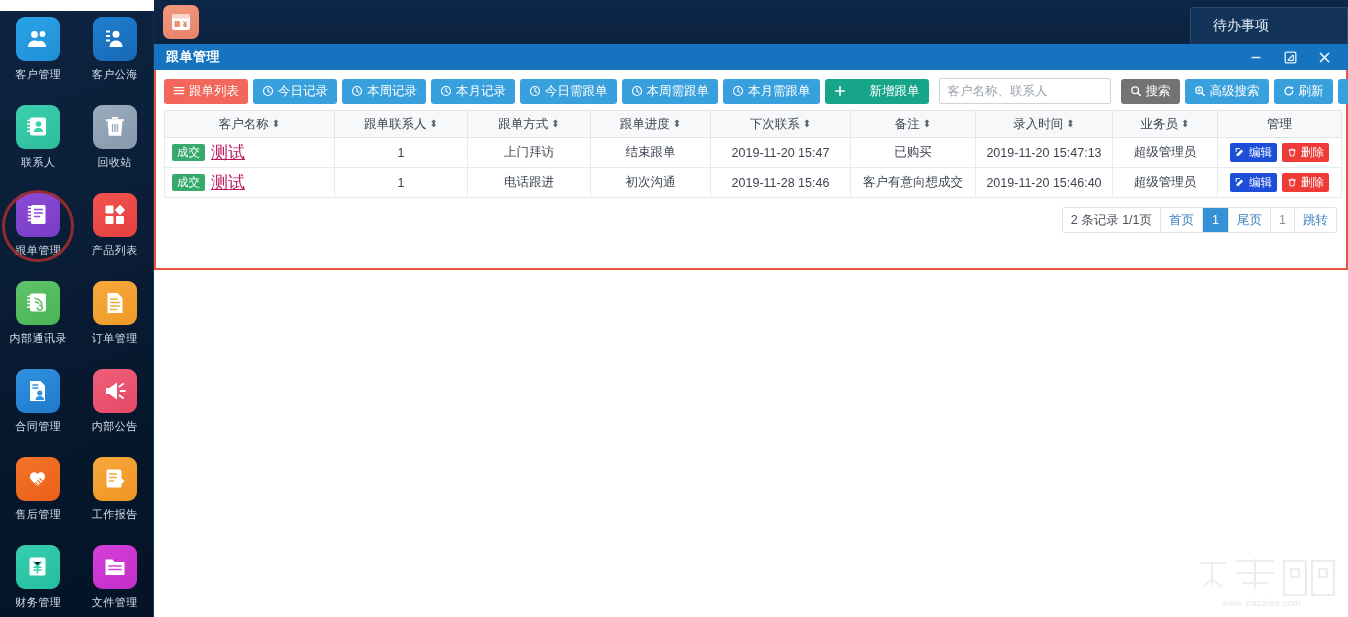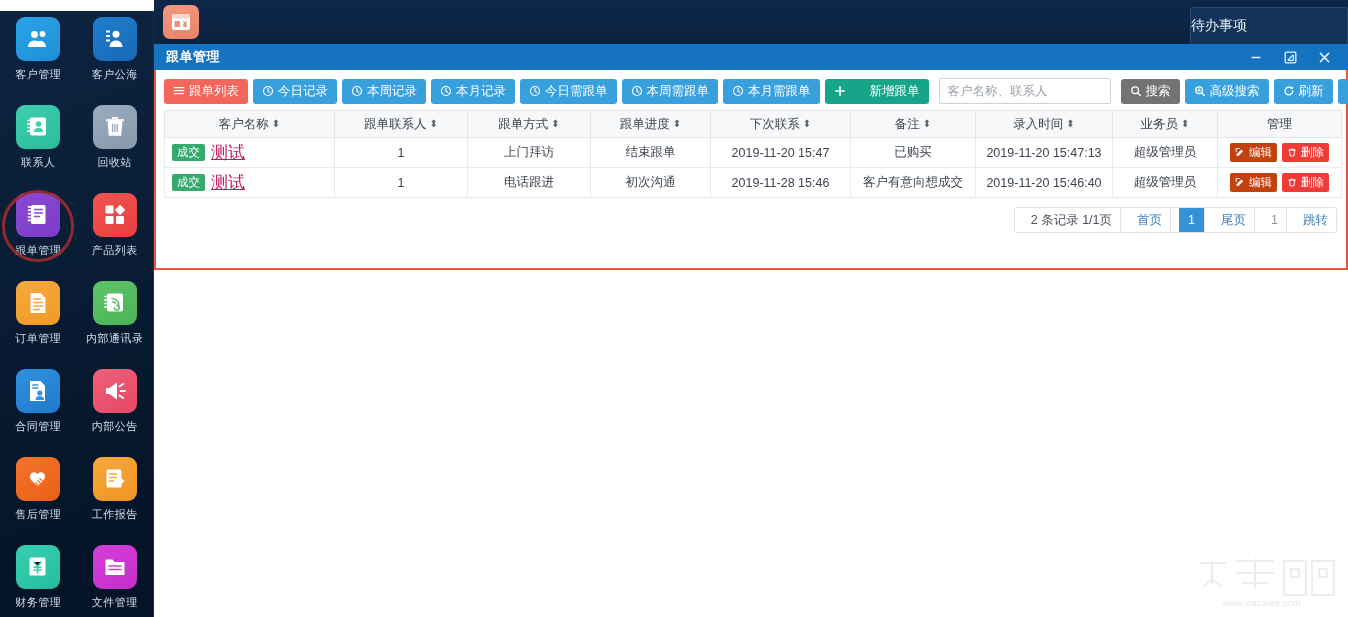--- a/index.html
+++ b/index.html
@@ -54,21 +54,21 @@
   .app-icon-tb {
     position: absolute; left: 9px; top: 5px; width: 36px; height: 34px;
     border-radius: 7px;
     background: linear-gradient(160deg, #f29a7e 0%, #e8826a 100%);
     display: flex; align-items: center; justify-content: center;
   }
   .todo-tab {
     position: absolute; right: 0px; top: 7px; width: 158px; height: 37px;
     background: #123257; border: 1px solid #2a4a70; border-bottom: none;
     border-radius: 3px 3px 0 0;
-    display: flex; align-items: center; 
+    display: flex; align-items: center; padding-left: 22px;
     color: #e6eef6; font-size: 14px; cursor: pointer;
   }
 
   
   .window {
     position: absolute; left: 154px; top: 44px; width: 1194px; height: 226px;
   }
   .win-title {
     height: 26px; background: #1673c0;
     display: flex; align-items: center; position: relative;
@@ -138,37 +138,37 @@
   }
   .cust-link {
     color: #be185d; text-decoration: underline; margin-left: 6px;
     font-size: 17px; cursor: pointer; vertical-align: middle;
   }
   .act-btn {
     display: inline-flex; align-items: center; gap: 3px;
     height: 19px; padding: 0 5px; border-radius: 2px;
     font-size: 11.5px; color: #fff; cursor: pointer; line-height: 1;
   }
-  .act-btn.edit { background: #c2410c; }
+  .act-btn.edit { background: #1d4ed8; }
   .act-btn.del  { background: #ef3b37; margin-left: 5px; }
   .act-btn svg { display: block; }
 
   
   .pager {
     display: flex; justify-content: flex-end; padding: 9px 9px 0 0;
   }
   .pager-box {
     display: flex; align-items: stretch;
     border: 1px solid #e2e5e8; border-radius: 2px; overflow: hidden;
     font-size: 12.5px; background: #fff;
   }
   .pg {
     display: flex; align-items: center; justify-content: center;
     height: 24px; padding: 0 8px; border-right: 1px solid #e2e5e8;
-    color: #3a7ebf; cursor: pointer; white-space: nowrap; margin-left: 8px;
+    color: #3a7ebf; cursor: pointer; white-space: nowrap;
   }
   .pg.info { color: #4a5058; cursor: default; }
   .pg.active { background: #3592d6; color: #ffffff; min-width: 26px; }
   .pg.plain { color: #8c9299; cursor: default; }
   .pg:last-child { border-right: none; }
 
   
   .watermark {
     position: absolute; right: 8px; bottom: 6px;
     width: 148px; height: 56px; opacity: .5; pointer-events: none;
@@ -244,38 +244,38 @@
             <svg width="24" height="24" viewBox="0 0 24 24">
               <rect x="2.5" y="2.5" width="8" height="8" rx="1" fill="#fff"></rect>
               <rect x="2.5" y="13" width="8" height="8" rx="1" fill="#fff"></rect>
               <rect x="13" y="13" width="8" height="8" rx="1" fill="#fff"></rect>
               <path d="M17 1.8l5.2 5.2-5.2 5.2-5.2-5.2z" fill="#fff"></path>
             </svg>
           </div>
           <div class="side-label">产品列表</div>
         </div>
         <div class="side-cell">
-          <div class="side-tile" style="background: linear-gradient(150deg, rgb(246, 169, 59) 0%, rgb(239, 154, 40) 100%);">
-            <svg width="24" height="24" viewBox="0 0 24 24">
-              <path d="M4.5 2h10l5 5v15h-15z" fill="#fff"></path>
-              <path d="M7.5 8h7M7.5 11.5h9M7.5 15h9M7.5 18.5h6" stroke="#f6a93b" stroke-width="1.5" stroke-linecap="round"></path>
-            </svg>
-          </div>
-          <div class="side-label">订单管理</div>
-        </div>
-        <div class="side-cell">
           <div class="side-tile" style="background: linear-gradient(150deg, rgb(95, 196, 105) 0%, rgb(73, 180, 87) 100%);">
             <svg width="24" height="24" viewBox="0 0 24 24">
               <rect x="4" y="2.5" width="16" height="18" rx="2" fill="#fff"></rect>
               <path d="M1.8 5.5h3.4M1.8 9h3.4M1.8 12.5h3.4M1.8 16h3.4" stroke="#fff" stroke-width="1.7" stroke-linecap="round"></path>
               <path d="M9 7.5c1.5 0 3 .5 4.4 1.6 1.6 1.3 2.4 3 2.4 4.7M9.6 11c1 0 2 .4 2.8 1.1" stroke="#5fc469" stroke-width="1.6" fill="none" stroke-linecap="round"></path>
               <path d="M13.8 14.4c1.3 0 2.4 1 2.4 2.3s-1.1 2.3-2.4 2.3-2.4-1-2.4-2.3" stroke="#5fc469" stroke-width="1.6" fill="none" stroke-linecap="round"></path>
             </svg>
           </div>
           <div class="side-label">内部通讯录</div>
+        </div>
+        <div class="side-cell">
+          <div class="side-tile" style="background: linear-gradient(150deg, rgb(246, 169, 59) 0%, rgb(239, 154, 40) 100%);">
+            <svg width="24" height="24" viewBox="0 0 24 24">
+              <path d="M4.5 2h10l5 5v15h-15z" fill="#fff"></path>
+              <path d="M7.5 8h7M7.5 11.5h9M7.5 15h9M7.5 18.5h6" stroke="#f6a93b" stroke-width="1.5" stroke-linecap="round"></path>
+            </svg>
+          </div>
+          <div class="side-label">订单管理</div>
         </div>
         <div class="side-cell">
           <div class="side-tile" style="background: linear-gradient(150deg, rgb(47, 145, 224) 0%, rgb(33, 121, 204) 100%);">
             <svg width="24" height="24" viewBox="0 0 24 24">
               <path d="M4 2h10.5L19 6.5V22H4z" fill="#fff"></path>
               <path d="M6.8 6h5M6.8 9h5" stroke="#2f91e0" stroke-width="1.4" stroke-linecap="round"></path>
               <circle cx="13.8" cy="14" r="2.6" fill="#2f91e0"></circle>
               <path d="M9.5 21c0-2.4 1.9-4 4.3-4s4.3 1.6 4.3 4z" fill="#2f91e0"></path>
             </svg>
           </div>

